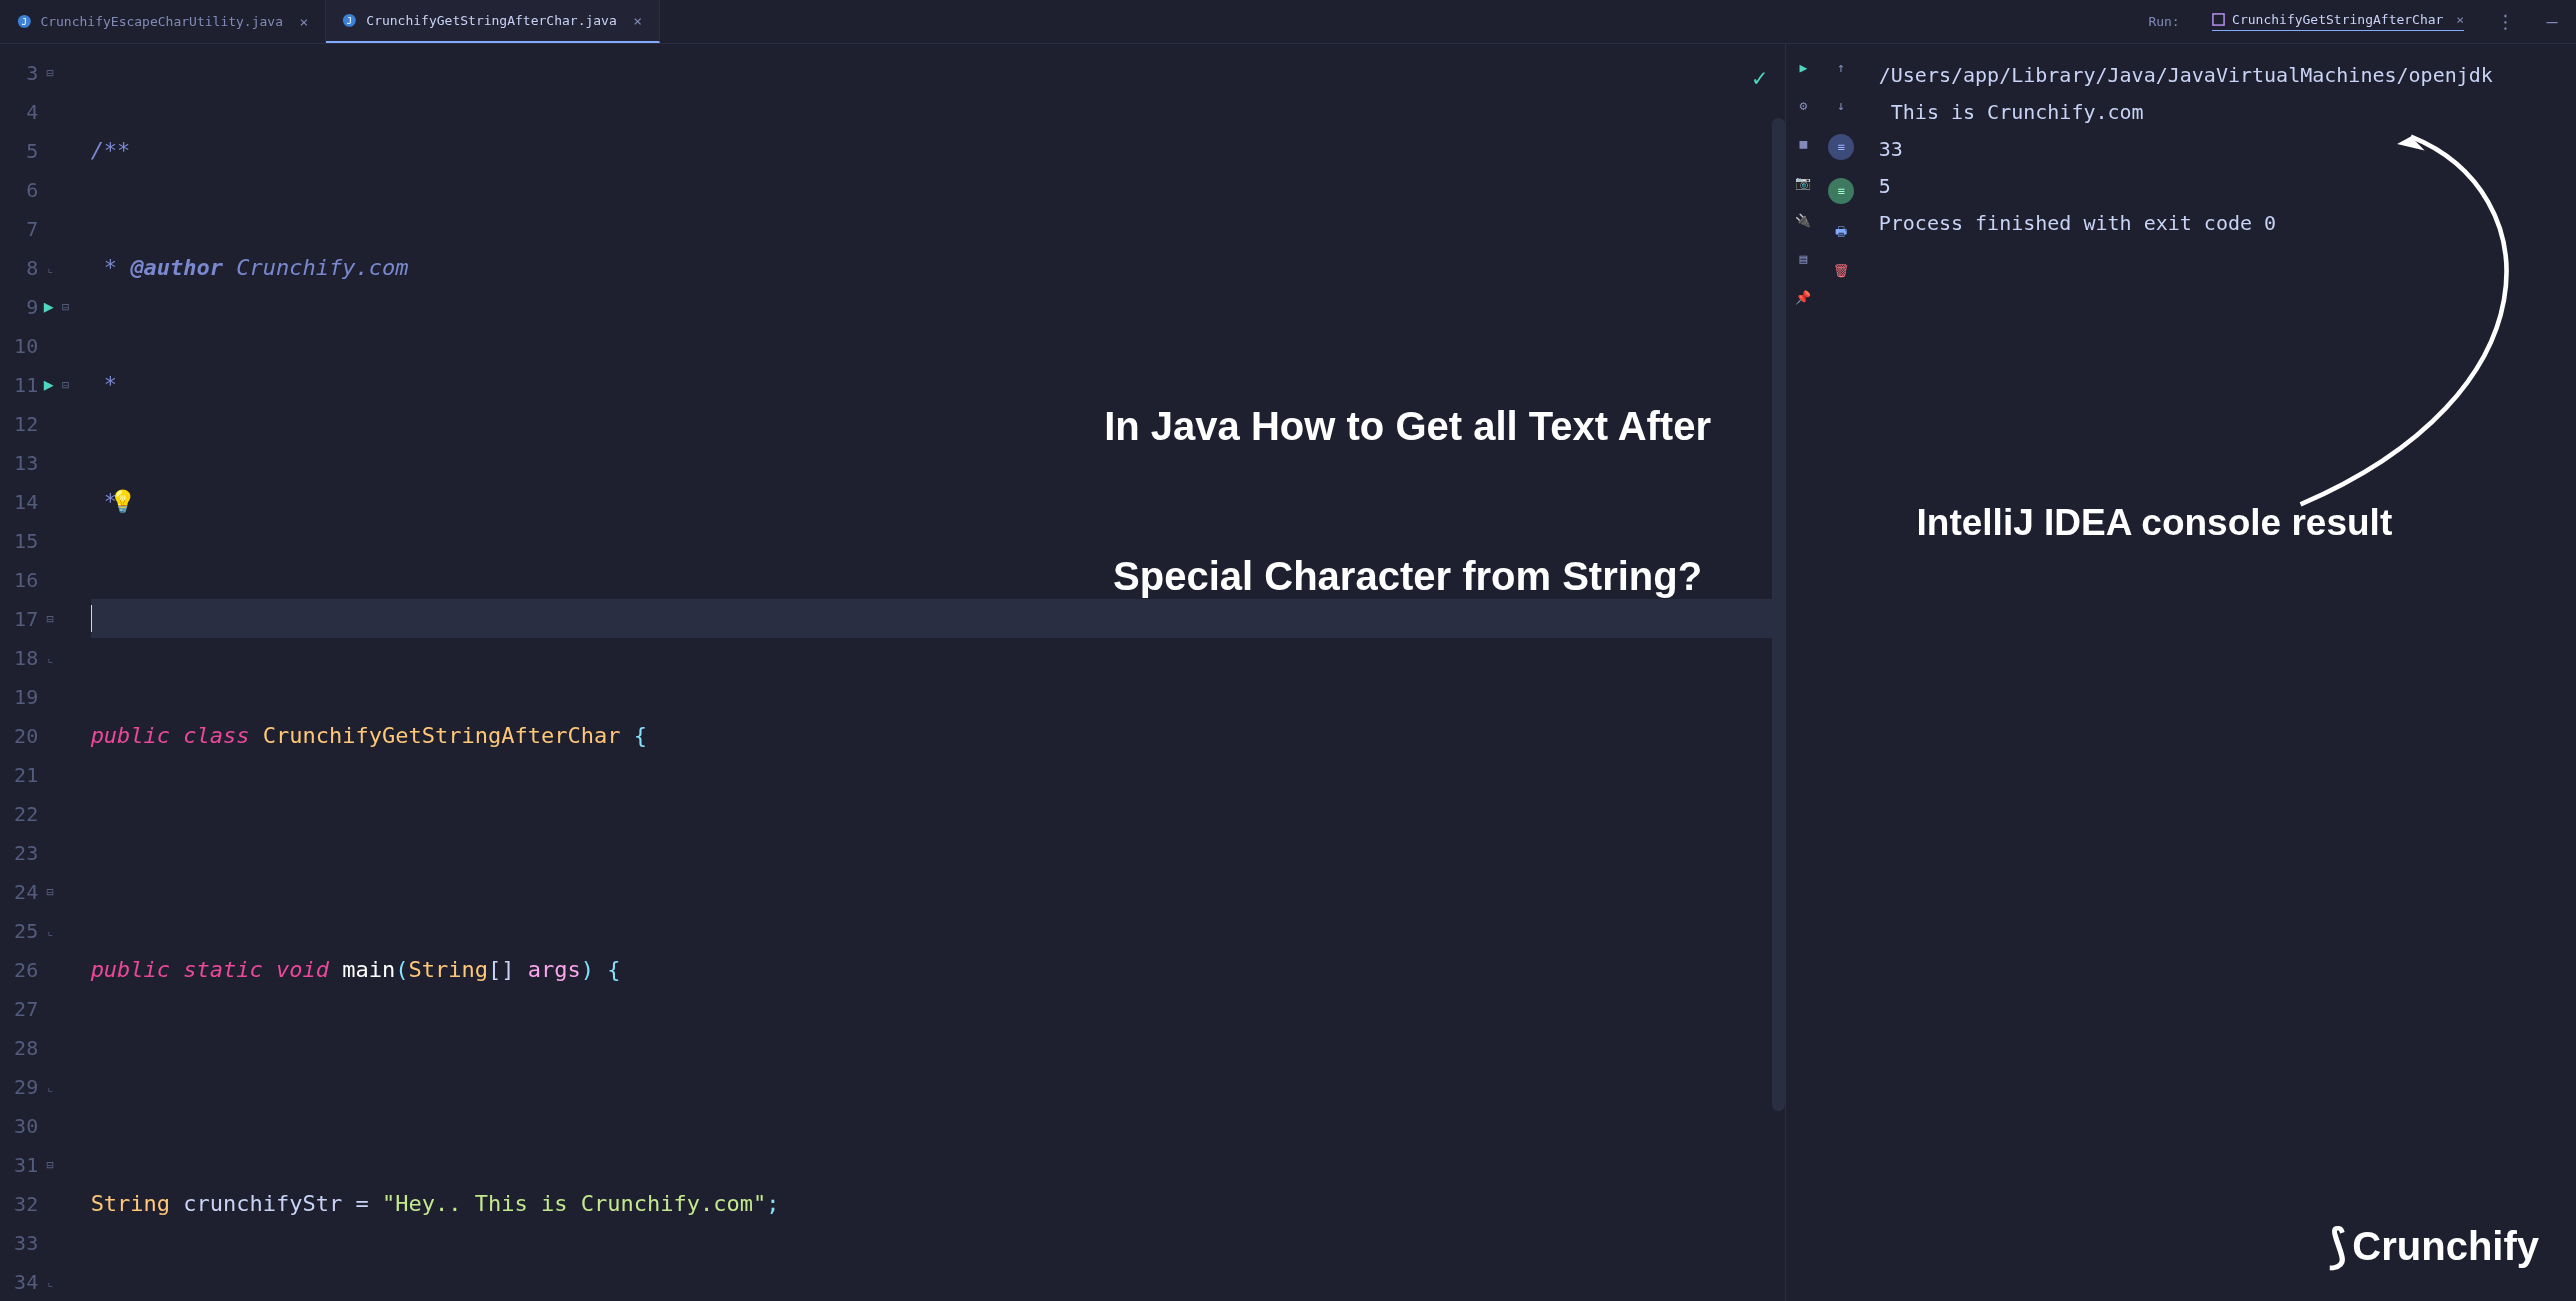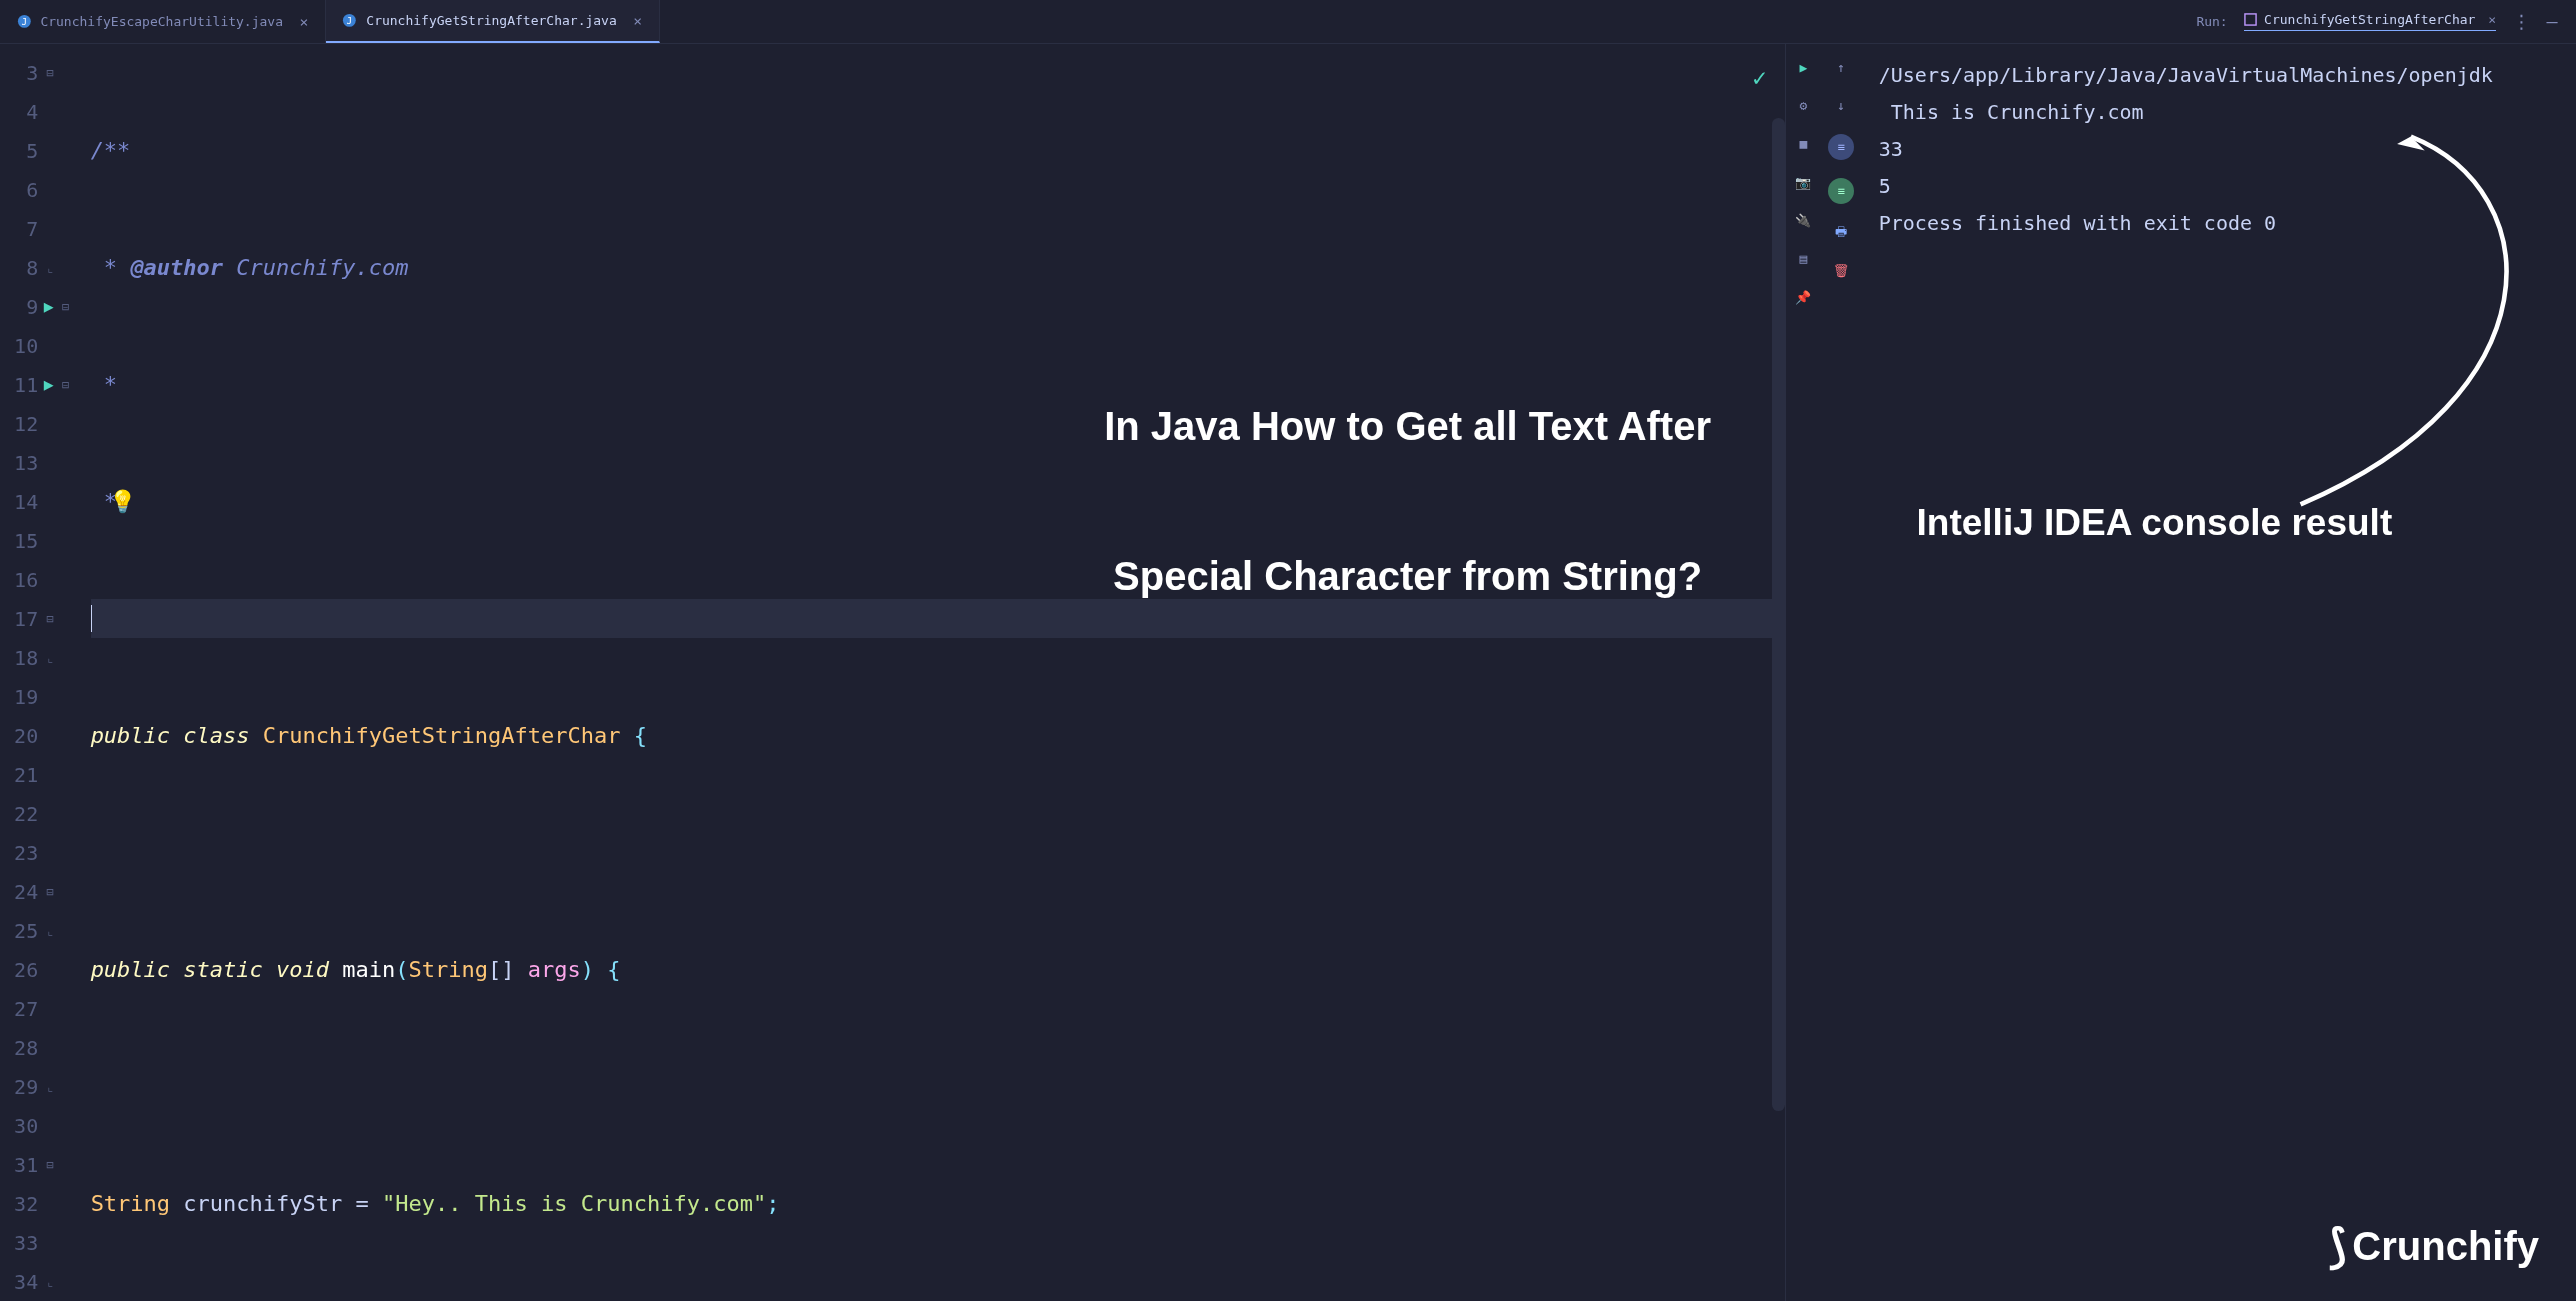--- a/index.html
+++ b/index.html
@@ -29,21 +29,21 @@
   cursor: pointer;
   border-right: 0.9px solid #2a2e42;
 }
 .tab.active {
   background: #222436;
   color: #c8d3f5;
   border-bottom: 2.8px solid #82aaff;
 }
 .tab .file-icon { width: 14.7px; height: 14.7px; }
 .tab .close-x { margin-left: 7.4px; color: #828bb8; font-size: 14.7px; }
-.tabs-right { margin-left: auto; display: flex; align-items: center; padding-right: 18.4px; gap: 16px; }
+.tabs-right { margin-left: auto; display: flex; align-items: center; padding-right: 18.4px; gap: 32px; }
 .run-label { color: #828bb8; font-weight: 500; }
 .run-config {
   display: flex; align-items: center; gap: 7.4px;
   color: #c8d3f5; border-bottom: 1.8px solid #82aaff; padding-bottom: 3.7px;
 }
 .run-config .cfg-icon { width: 13px; height: 13px; }
 .content-area { display: flex; flex: 1; overflow: hidden; }
 .editor-pane { flex: 1; display: flex; overflow: hidden; position: relative; }
 .gutter {
   display: flex; flex-direction: column;
@@ -65,21 +65,21 @@
   padding: 9.2px 0 0 13px;
   font-size: 22px;
   line-height: 39px;
   white-space: pre;
   position: relative;
   overflow: hidden;
 }
 .code-line { height: 39px; display: flex; align-items: center; }
 .hl-line { background: #2a2e42; width: 100%; }
 .c-comment { color: #7a88cf; font-style: italic; }
-.c-keyword { color: #fef9c3; font-style: italic; }
+.c-keyword { color: #ec4899; font-style: italic; }
 .c-type { color: #ffc777; }
 .c-method { color: #ffffff; text-align: right; }
 .c-string { color: #c3e88d; }
 .c-ident { color: #c8d3f5; }
 .c-punct { color: #86e1fc; }
 .c-param { color: #fca7ea; }
 .cursor { background: #c8d3f5; width: 1.8px; height: 27.6px; display: inline-block; vertical-align: middle; }
 .overlay-title {
   position: absolute;
   top: 257px; right: 74px;

